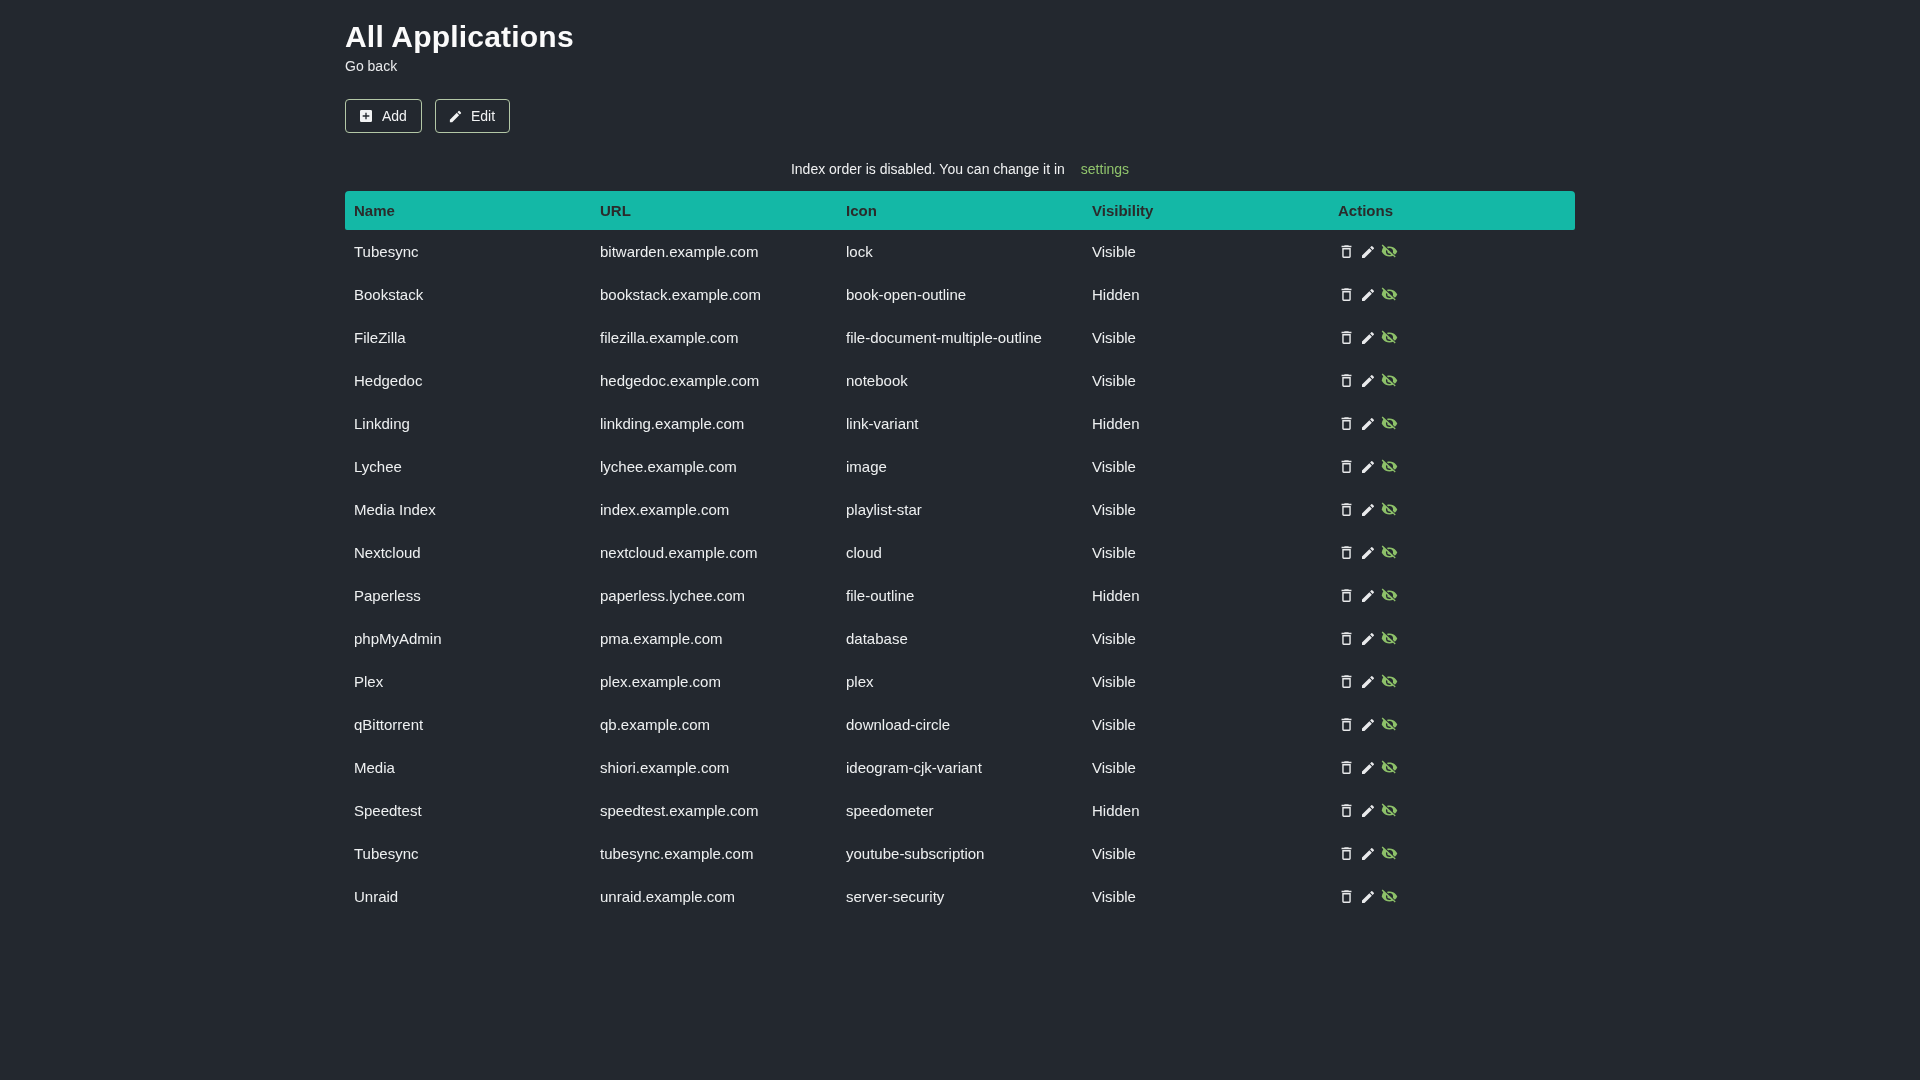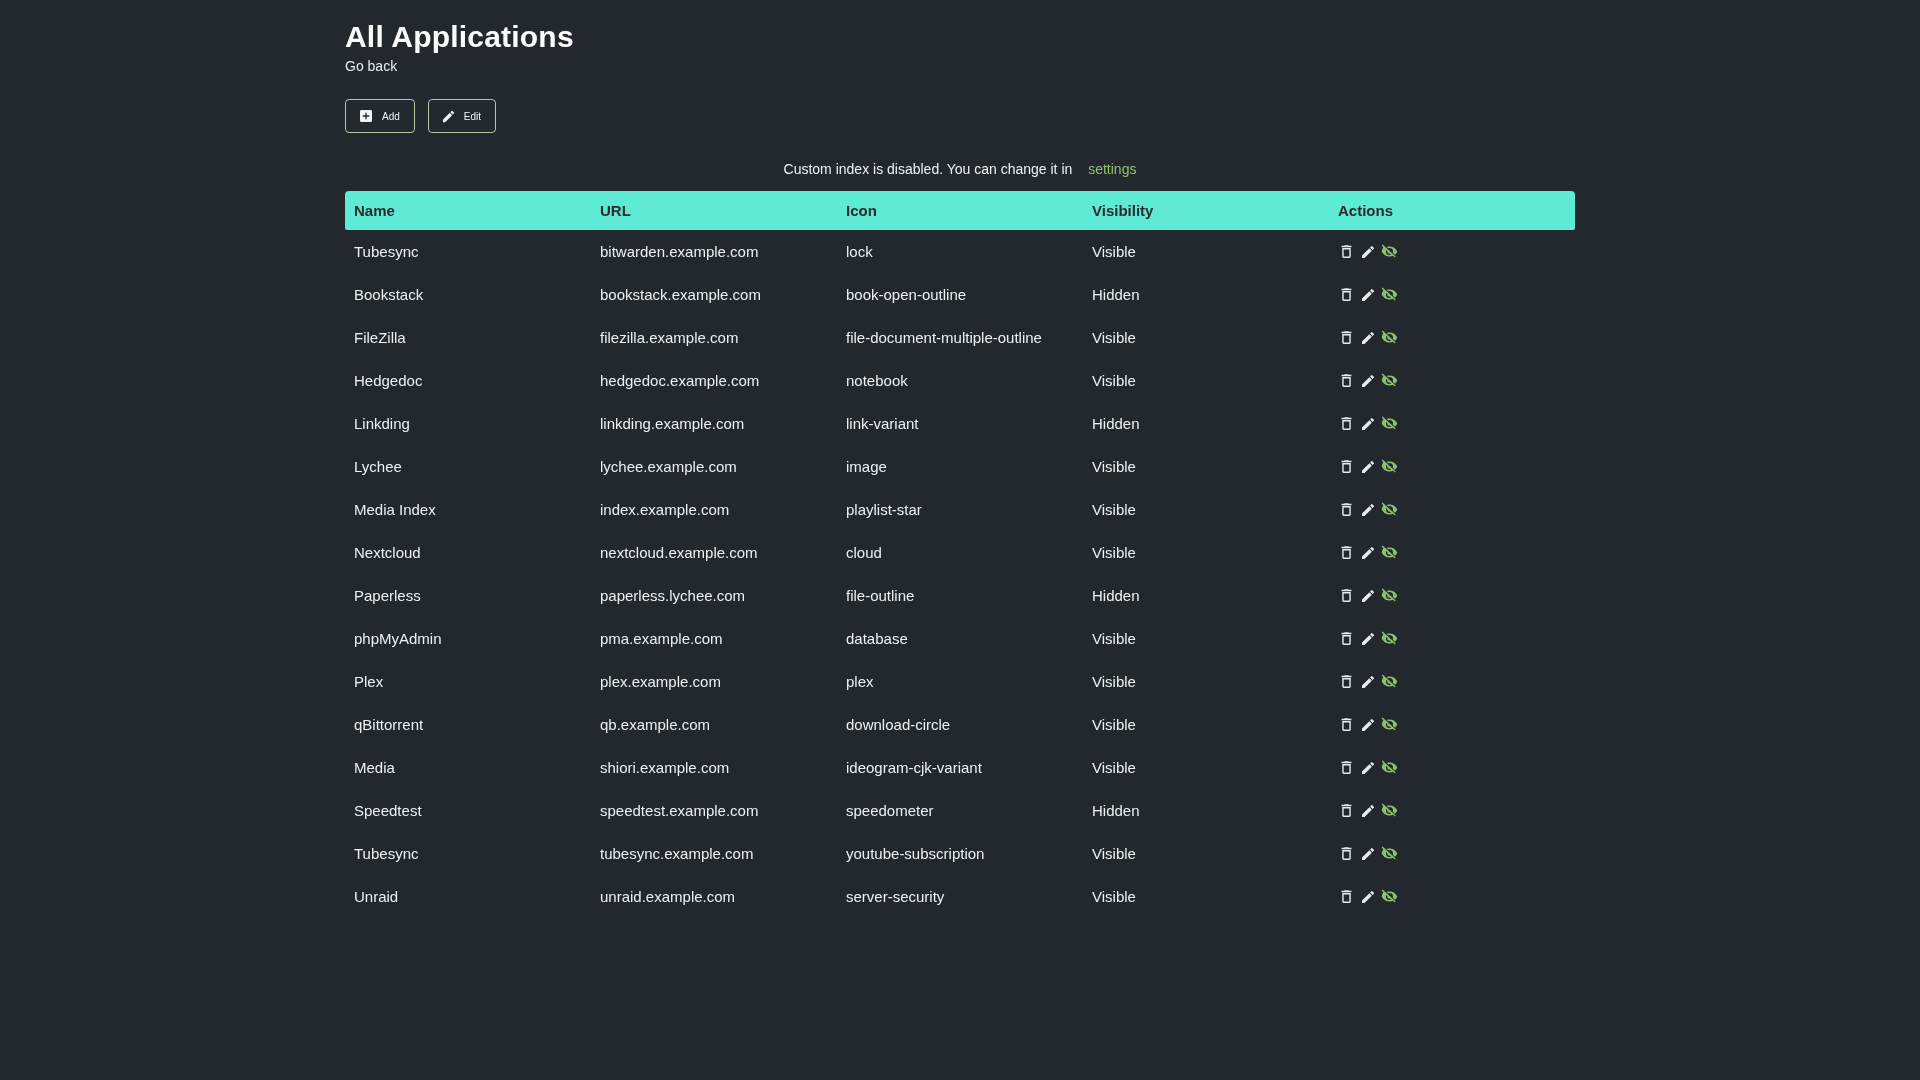--- a/index.html
+++ b/index.html
@@ -36,21 +36,21 @@
   .toolbar {
     margin-top: 24px;
     display: flex;
     gap: 13px;
   }
   .btn {
     background: transparent;
     border: 1px solid #b3c7a6;
     border-radius: 4px;
     color: #f2f3f4;
-    font-size: 10px;
+    font-size: 14px;
     font-family: inherit;
     padding: 8px 14px 8px 12px;
     display: inline-flex;
     align-items: center;
     gap: 8px;
     cursor: pointer;
   }
   .btn svg { display: block; }
   .notice {
     margin-top: 28px;
@@ -63,21 +63,21 @@
     text-decoration: none;
     cursor: pointer;
     margin-left: 12px;
   }
   table.apps {
     width: 100%;
     border-collapse: collapse;
     margin-top: 14px;
   }
   table.apps thead th {
-    background: #5eead4;
+    background: #14b8a6;
     color: #2b2b2b;
     font-size: 15px;
     font-weight: 700;
     text-align: left;
     padding: 11px 9px;
   }
   table.apps thead th:first-child { border-top-left-radius: 4px; border-bottom-left-radius: 2px; }
   table.apps thead th:last-child  { border-top-right-radius: 4px; border-bottom-right-radius: 2px; }
   table.apps th, table.apps td { width: 20%; }
   table.apps tbody td {
@@ -123,21 +123,21 @@
       <span>
         <svg width="15" height="15" viewBox="0 0 24 24" fill="#f2f3f4">
             <path d="M3 17.25V21h3.75L17.81 9.94l-3.75-3.75L3 17.25zM20.71 7.04a1 1 0 0 0 0-1.41l-2.34-2.34a1 1 0 0 0-1.41 0l-1.83 1.83 3.75 3.75 1.83-1.83z"></path>
           </svg>
       </span>
       <span>Edit</span>
     </button>
   </div>
 
   <div class="notice">
-    <span>Custom index is disabled. You can change it in</span>
+    <span>Index order is disabled. You can change it in</span>
     <a>settings</a>
   </div>
 
   <table class="apps">
     <thead>
       <tr>
         <th>Name</th>
         <th>URL</th>
         <th>Icon</th>
         <th>Visibility</th>

